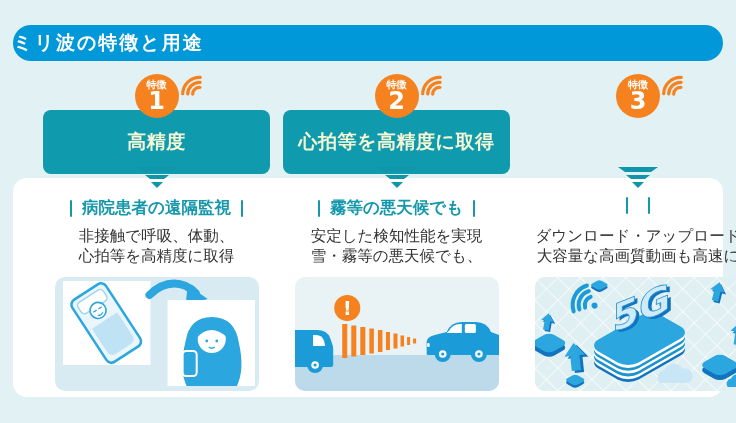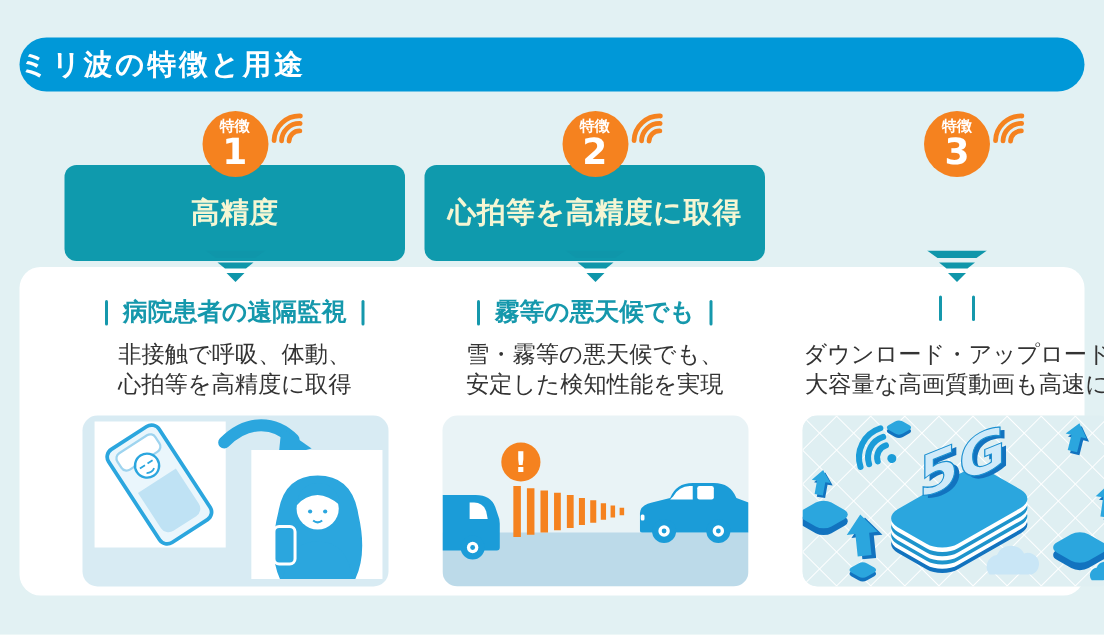--- a/index.html
+++ b/index.html
@@ -150,22 +150,22 @@
         <polygon points="8,8 32,8 27,12 13,12"></polygon>
         <polygon points="14,15 26,15 20,21"></polygon>
       </g>
     </svg>
     <div class="use-case">
       <span class="use-bar"></span>
       <span>霧等の悪天候でも</span>
       <span class="use-bar"></span>
     </div>
     <div class="description">
+      <div>安定した検知性能を実現</div>
       <div>雪・霧等の悪天候でも、</div>
-      <div>安定した検知性能を実現</div>
     </div>
     <div class="illus illus-2">
       <svg viewBox="0 0 203 114" preserveAspectRatio="none">
         <rect x="0" y="78" width="203" height="36" fill="#BCDAE9"></rect>
         <g>
           <path d="M-6,53 h28 q10,0 13,8 l2,6 q1,2 1,5 v16 q0,2 -2,2 h-42 z" fill="#1B9CD8"></path>
           <path d="M21,58 q6,0 8,6 l1,5 h-12 v-11 z" fill="#fff"></path>
           <circle cx="20" cy="88" r="8" fill="#1B9CD8"></circle>
             <circle cx="20" cy="88" r="3.8" fill="#fff"></circle>
             <circle cx="20" cy="88" r="1.6" fill="#1B9CD8"></circle>

